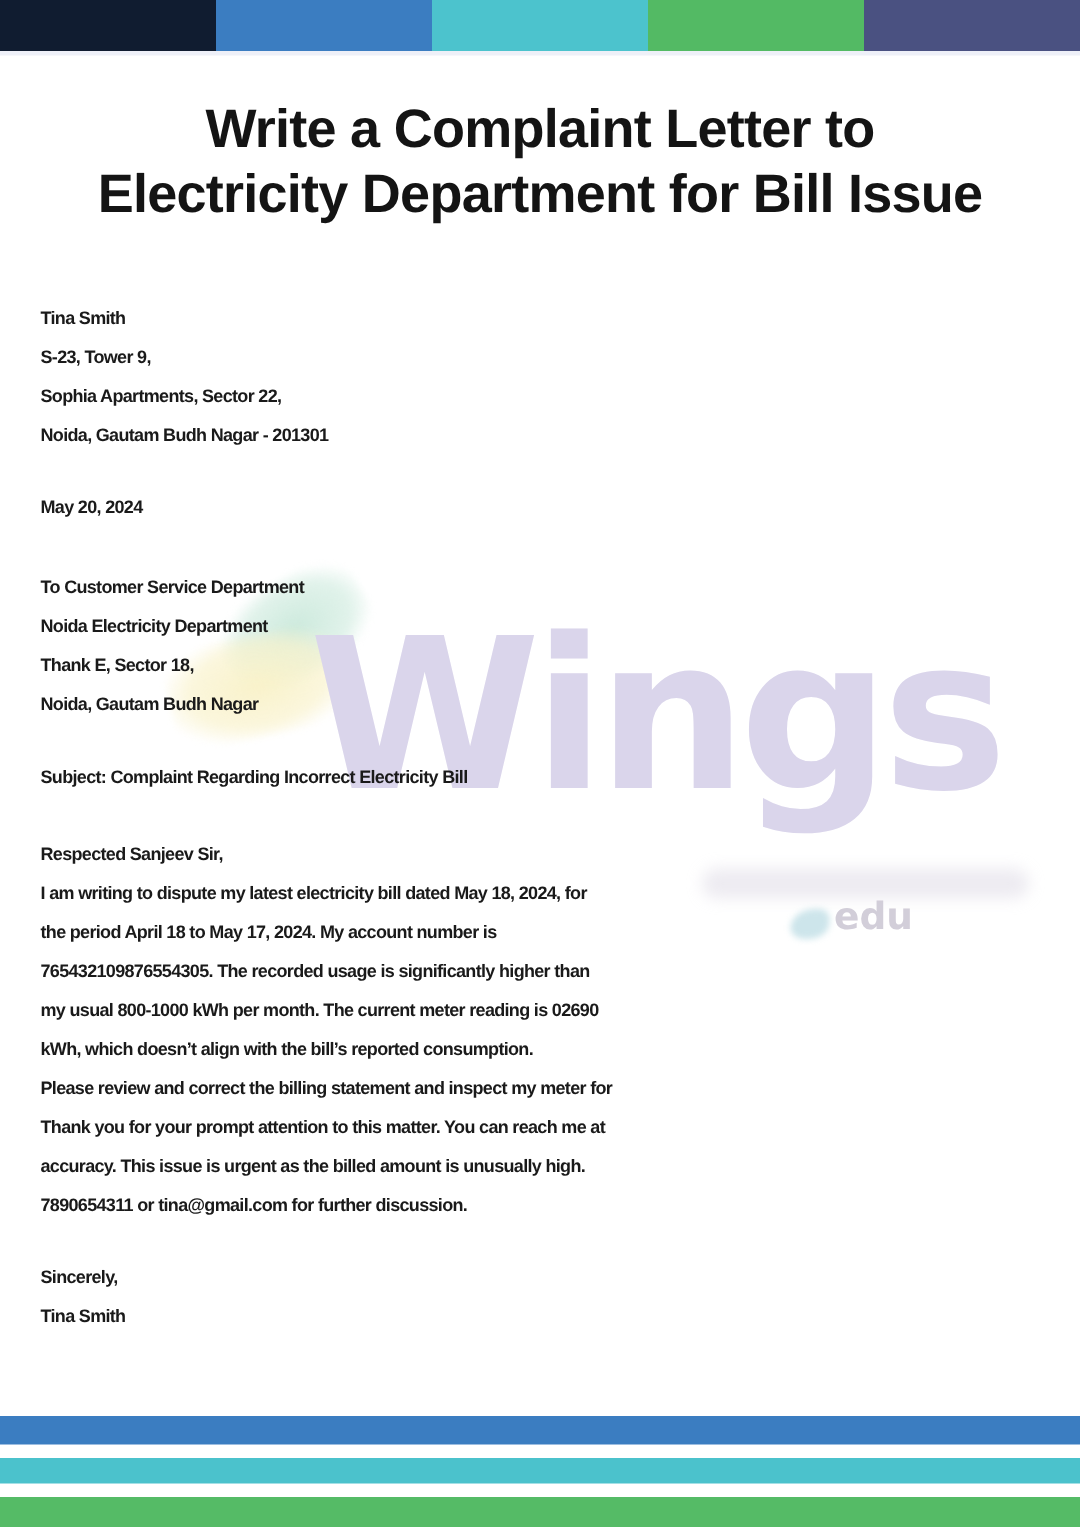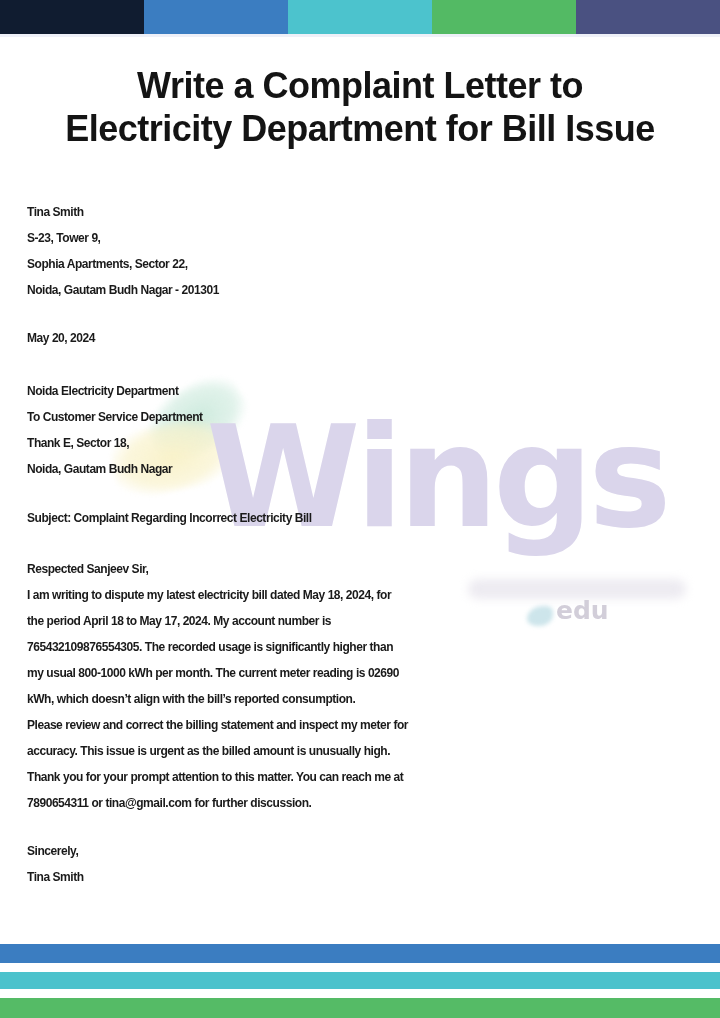--- a/index.html
+++ b/index.html
@@ -88,38 +88,38 @@
   <div class="block sender">
       <div class="line">Tina Smith</div>
       <div class="line">S-23, Tower 9,</div>
       <div class="line">Sophia Apartments, Sector 22,</div>
       <div class="line">Noida, Gautam Budh Nagar - 201301</div>
     </div>
 
   <div class="block date">May 20, 2024</div>
 
   <div class="block recipient">
+      <div class="line">To Customer Service Department</div>
       <div class="line">Noida Electricity Department</div>
-      <div class="line">To Customer Service Department</div>
       <div class="line">Thank E, Sector 18,</div>
       <div class="line">Noida, Gautam Budh Nagar</div>
     </div>
 
   <div class="block subject">Subject: Complaint Regarding Incorrect Electricity Bill</div>
 
   <div class="block letter-body">
       <div class="line">Respected Sanjeev Sir,</div>
       <div class="line">I am writing to dispute my latest electricity bill dated May 18, 2024, for</div>
       <div class="line">the period April 18 to May 17, 2024. My account number is</div>
       <div class="line">765432109876554305. The recorded usage is significantly higher than</div>
       <div class="line">my usual 800-1000 kWh per month. The current meter reading is 02690</div>
       <div class="line">kWh, which doesn’t align with the bill’s reported consumption.</div>
       <div class="line">Please review and correct the billing statement and inspect my meter for</div>
+      <div class="line">Thank you for your prompt attention to this matter. You can reach me at</div>
       <div class="line">accuracy. This issue is urgent as the billed amount is unusually high.</div>
-      <div class="line">Thank you for your prompt attention to this matter. You can reach me at</div>
       <div class="line">7890654311 or tina@gmail.com for further discussion.</div>
     </div>
 
   <div class="block closing">
       <div class="line">Sincerely,</div>
       <div class="line">Tina Smith</div>
     </div>
 
   <div class="bottom-stripe bs1" style="background: rgb(59, 125, 193);"></div>
   <div class="bottom-stripe bs2" style="background: rgb(75, 194, 204);"></div>

